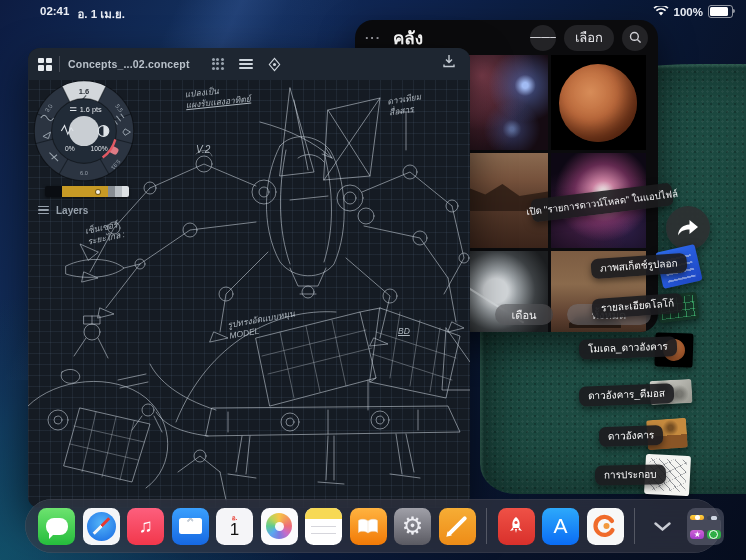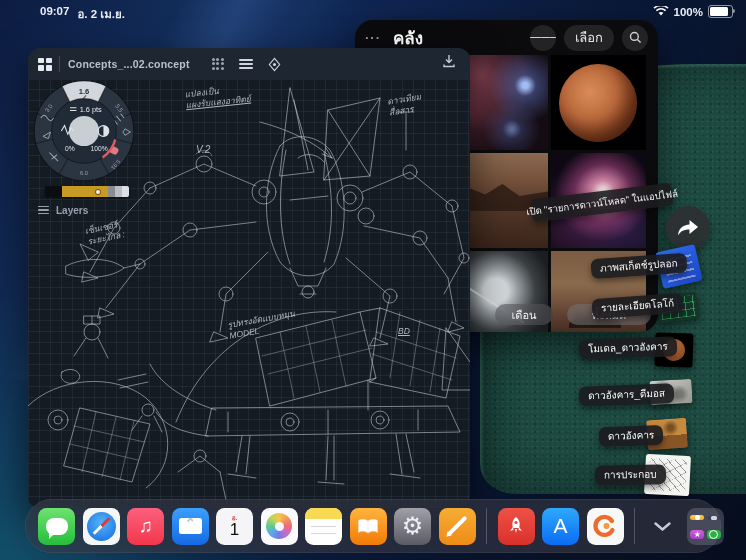--- a/index.html
+++ b/index.html
@@ -194,22 +194,22 @@
   .m-clock::after{content:"";width:7px;height:7px;border-radius:50%;border:1.2px solid #fff;}
 </style>
 </head>
 <body>
 
 <div class="wall-streak"></div>
 <div class="wall-teal"></div>
 
 <div class="statusbar">
   <div class="sb-left">
-    <span>09:07</span>
-    <span>อ. 2 เม.ย.</span>
+    <span>02:41</span>
+    <span>อ. 1 เม.ย.</span>
   </div>
   <div class="sb-right">
     <svg width="16" height="11" viewBox="0 0 16 11">
       <path d="M8 9.5 L10.4 6.8 A4 4 0 0 0 5.6 6.8 Z" fill="#fff"></path>
       <path d="M3.4 4.6 A7 7 0 0 1 12.6 4.6" stroke="#fff" stroke-width="1.6" fill="none"></path>
       <path d="M1 2.2 A10.5 10.5 0 0 1 15 2.2" stroke="#fff" stroke-width="1.6" fill="none" opacity=".95"></path>
     </svg>
     <span>100%</span>
     <div class="battery">
         <i></i>

